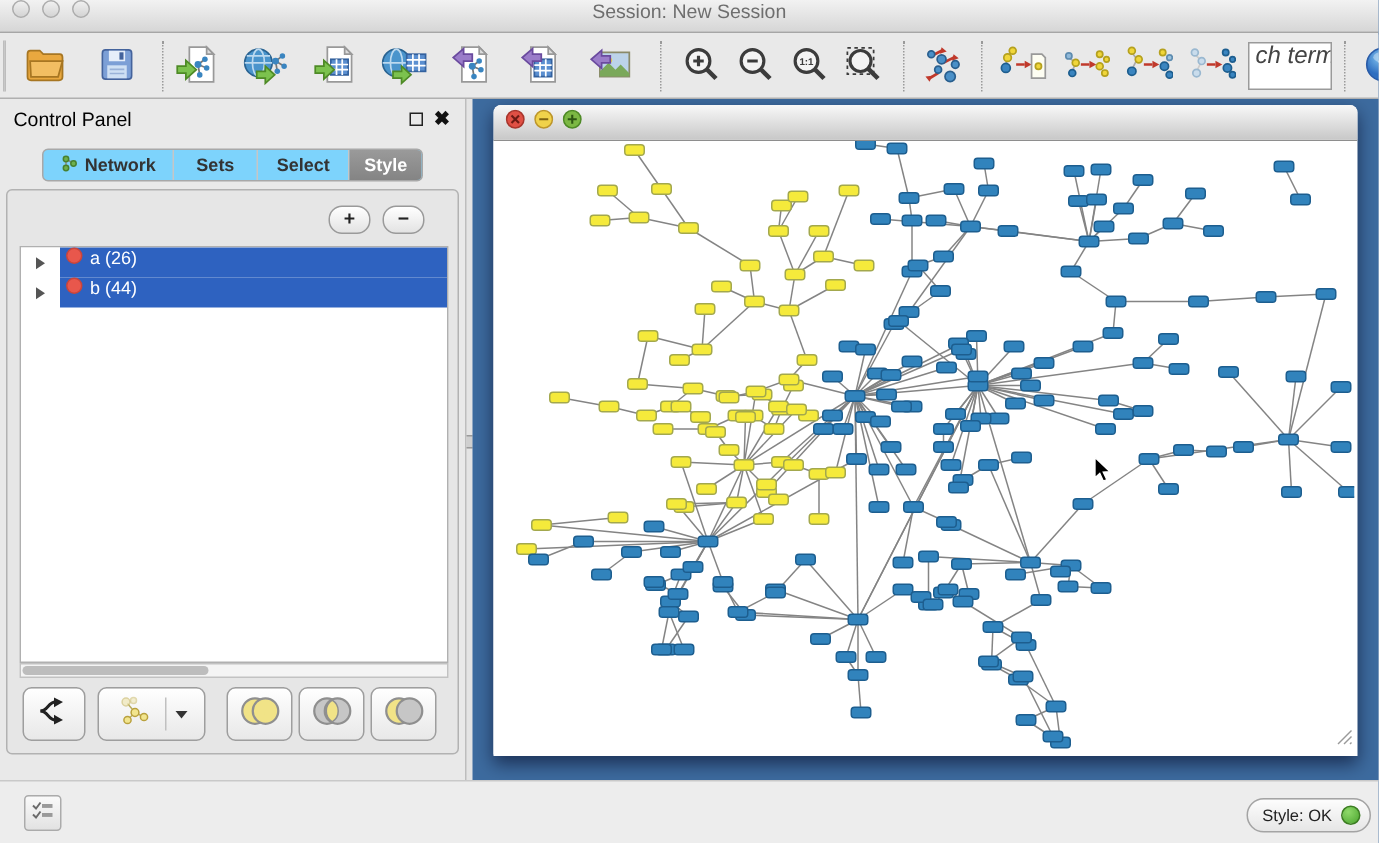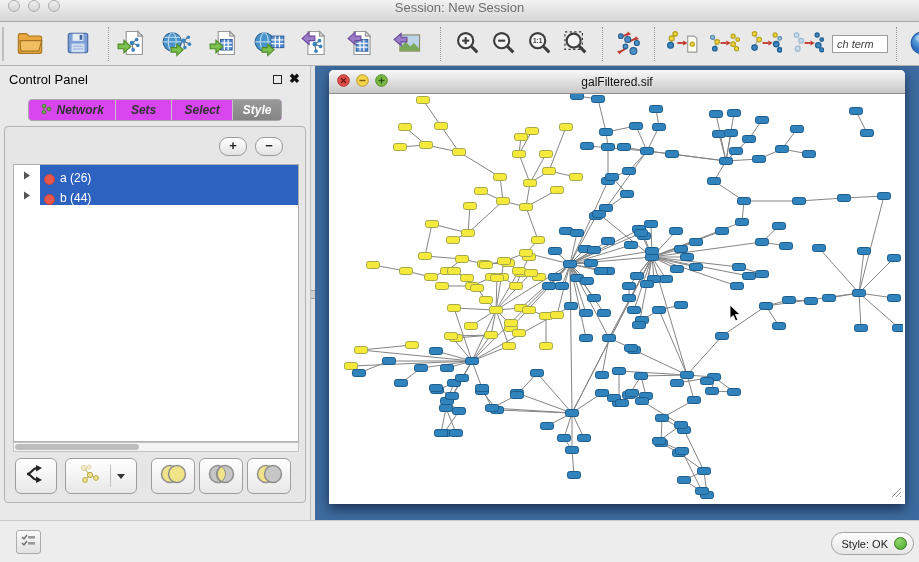--- a/index.html
+++ b/index.html
@@ -17,51 +17,51 @@
 
   
   .toolbar { position:absolute; left:0; top:23px; width:919px; height:43px;
     background:#e9e9e9; border-bottom:1px solid #b0b0b0;
     display:flex; align-items:center; }
   .drag-handle { width:6px; height:34px; margin-left:2px;
     border-left:1px solid #bdbdbd; border-right:1px solid #bdbdbd; }
   .tb-btn { width:36px; height:36px; display:flex; align-items:center; justify-content:center;
     background:transparent; border:none; cursor:default; flex:0 0 auto; }
   .tb-sep { width:1px; height:34px; border-left:1px dotted #9a9a9a; margin:0 5px; flex:0 0 auto; }
-  .search-box { width:56px; height:18px; border:1px solid #9a9a9a; background:#fff;
-    font-size:11px; font-style:italic; color:#444; padding:1px 4px; overflow:hidden;
+  .search-box { width:56px; height:32px; border:1px solid #9a9a9a; background:#fff;
+    font-size:16px; font-style:italic; color:#444; padding:1px 4px; overflow:hidden;
     white-space:nowrap; flex:0 0 auto; line-height:15px; }
 
   
   .control-panel { position:absolute; left:0; top:66px; width:310px; height:454px; background:#e9e9e9; }
   .cp-header { position:absolute; left:0; top:4px; width:100%; height:22px; }
   .cp-title { position:absolute; left:9px; top:2px; font-size:13px; color:#000000; }
   .cp-float { position:absolute; right:28px; top:5px; width:9px; height:9px; border:1.5px solid #222; }
   .cp-close { position:absolute; right:10px; top:1px; font-size:13px; font-weight:bold; color:#111; }
 
   .tabbar { position:absolute; left:28px; top:33px; width:254px; height:22px; display:flex;
-    border:1px solid #a8a8a8; border-radius:4px; background:#d946ef; overflow:hidden;
-    font-size:12px; font-weight:bold; color:#333;font-style:italic; }
+    border:1px solid #a8a8a8; border-radius:4px; background:#7dd3fc; overflow:hidden;
+    font-size:12px; font-weight:bold; color:#333; }
   .tab { display:flex; align-items:center; justify-content:center; gap:4px;
     border-right:1px solid #c6c6c6; height:100%; }
   .tab:last-child { border-right:none; }
   .tab.active { background:linear-gradient(#9a9a9a,#848484); color:#fff; }
 
   .cp-box { position:absolute; left:4px; top:60px; width:302px; height:377px;
     border:1px solid #b2b2b2; border-radius:4px; background:#e6e6e6; }
   .pm-btn { position:absolute; top:10px; width:28px; height:19px; border:1px solid #9a9a9a;
     border-radius:9px; background:linear-gradient(#ffffff,#e3e3e3);
     font-size:13px; font-weight:bold; color:#222; text-align:center; line-height:16px; }
   .pm-plus { right:58px; } .pm-minus { right:22px; }
 
   .sets-list { position:absolute; left:8px; top:37px; width:286px; height:278px;
     background:#fff; border:1px solid #b0b0b0; }
   .set-row { height:20px; display:flex; align-items:center; background:#fff; }
   .row-expander { width:26px; display:flex; justify-content:center; flex:0 0 auto; }
-  .row-sel { flex:1; height:20px; display:flex; align-items:flex-end; gap:5px;
+  .row-sel { flex:1; height:20px; display:flex; align-items:flex-start; gap:5px;
     background:#2e62c0; color:#fff; font-size:12px; padding-left:4px; }
   .red-dot { width:11px; height:11px; border-radius:50%; background:#e8574c;
     border:1px solid #c8453c; flex:0 0 auto; }
 
   .h-scroll { position:absolute; left:8px; top:315px; width:286px; height:10px;
     background:#f4f4f4; border:1px solid #c2c2c2; }
   .h-thumb { position:absolute; left:1px; top:1px; width:124px; height:6px;
     background:#bdbdbd; border-radius:3px; }
 
   .cp-buttons { position:absolute; left:0; bottom:8px; width:100%; height:36px; }
@@ -502,21 +502,20 @@
         <span><svg width="13" height="13" viewBox="0 0 13 13">
           <circle cx="6.5" cy="6.5" r="5.8" fill="#f0d24b" stroke="#bd962c"></circle>
           <line x1="3.5" y1="6.5" x2="9.5" y2="6.5" stroke="#7d6211" stroke-width="1.4"></line>
             </svg></span>
         <span><svg width="13" height="13" viewBox="0 0 13 13">
           <circle cx="6.5" cy="6.5" r="5.8" fill="#7cb844" stroke="#4e8a26"></circle>
           <line x1="3.5" y1="6.5" x2="9.5" y2="6.5" stroke="#2e5713" stroke-width="1.4"></line>
               <line x1="6.5" y1="3.5" x2="6.5" y2="9.5" stroke="#2e5713" stroke-width="1.4"></line>
             </svg></span>
       </div>
-      <div class="if-title">galFiltered.sif</div>
     </div>
     <div class="canvas">
       <svg class="graph" id="graph-svg" width="574" height="409" viewBox="0 0 574 409">
           <line x1="94" y1="6" x2="112" y2="32" stroke="#848484" stroke-width="1"></line>
           <line x1="112" y1="32" x2="130" y2="58" stroke="#848484" stroke-width="1"></line>
           <line x1="76" y1="33" x2="97" y2="51" stroke="#848484" stroke-width="1"></line>
           <line x1="71" y1="53" x2="97" y2="51" stroke="#848484" stroke-width="1"></line>
           <line x1="97" y1="51" x2="130" y2="58" stroke="#848484" stroke-width="1"></line>
           <line x1="130" y1="58" x2="171" y2="83" stroke="#848484" stroke-width="1"></line>
           <line x1="192" y1="43" x2="190" y2="60" stroke="#848484" stroke-width="1"></line>

